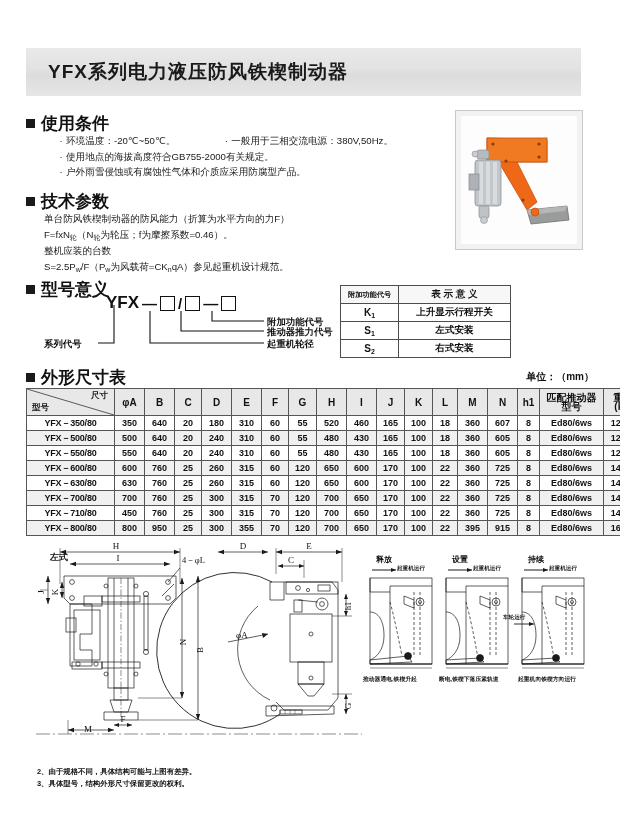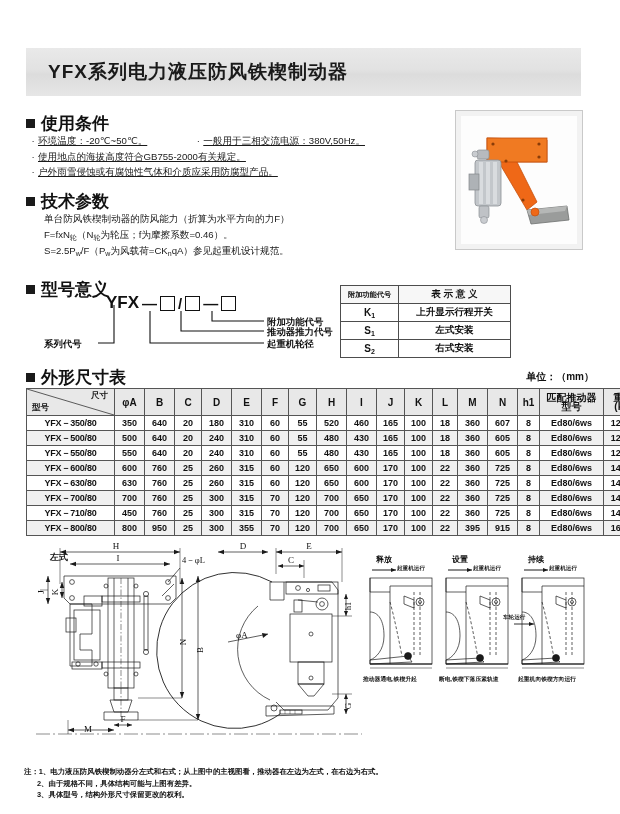--- a/index.html
+++ b/index.html
@@ -104,21 +104,21 @@
 
   <div class="title-banner">
     <span class="txt">YFX系列电力液压防风铁楔制动器</span>
   </div>
 
   <div class="sec-head" style="left:26px; top:112px;">
     <span class="sq"></span>
     <span class="lbl">使用条件</span>
   </div>
 
-  <div class="bullets" style="left:28px; top:133px; width:420px;text-decoration:underline;">
+  <div class="bullets" style="left:56px; top:133px; width:420px;">
     <span class="li">
       <span class="dot">·</span><span>环境温度：-20℃~50℃。</span><span class="inline-gap"></span><span class="dot">·</span><span>一般用于三相交流电源：380V,50Hz。</span>
     </span>
     <span class="li">
       <span class="dot">·</span><span>使用地点的海拔高度符合GB755-2000有关规定。</span>
     </span>
     <span class="li">
       <span class="dot">·</span><span>户外雨雪侵蚀或有腐蚀性气体和介质应采用防腐型产品。</span>
     </span>
   </div>
@@ -157,20 +157,21 @@
   </div>
 
   <div class="sec-head" style="left:26px; top:190px;">
     <span class="sq"></span>
     <span class="lbl">技术参数</span>
   </div>
 
   <div class="para" style="left:44px; top:211px;">
     <div>单台防风铁楔制动器的防风能力（折算为水平方向的力F）</div>
     <div><span>F=fxN</span><sub>轮</sub><span>（N</span><sub>轮</sub><span>为轮压；f为摩擦系数=0.46）。</span></div>
+    <div>整机应装的台数</div>
     <div><span>S=2.5P</span><sub>w</sub><span>/F（P</span><sub>w</sub><span>为风载荷=CK</span><sub>n</sub><span>qA）参见起重机设计规范。</span></div>
   </div>
 
   <div class="sec-head" style="left:26px; top:278px;">
     <span class="sq"></span>
     <span class="lbl">型号意义</span>
   </div>
 
   <div class="model-area">
     <div class="mm-row">
@@ -677,18 +678,17 @@
     <span class="state-sub" style="left:181px; top:9px;">起重机运行</span>
 
     <span class="state-sub" style="left:135px; top:58px;">车轮运行</span>
 
     <span class="state-cap" style="left:-5px; top:119px;">推动器通电,铁楔升起</span>
     <span class="state-cap" style="left:71px; top:119px;">断电,铁楔下落压紧轨道</span>
     <span class="state-cap" style="left:150px; top:119px;">起重机向铁楔方向运行</span>
   </div>
 
   <div class="notes">
-    <div><span>注：</span><span>1、电力液压防风铁楔制动器分左式和右式；从上图中的主视图看，推动器在左边为左式，在右边为右式。</span></div>
     <div class="ind">2、由于规格不同，具体结构可能与上图有差异。</div>
     <div class="ind">3、具体型号，结构外形尺寸保留更改的权利。</div>
   </div>
 
 </div>
 
 </body></html>

